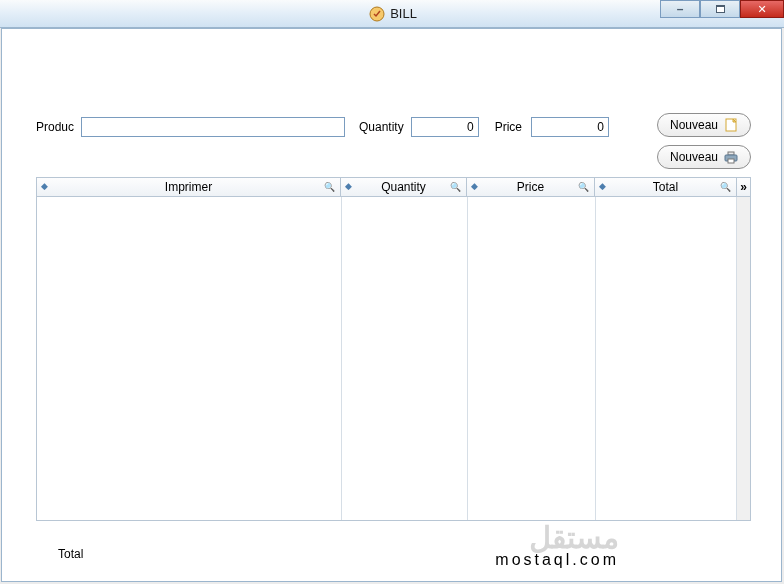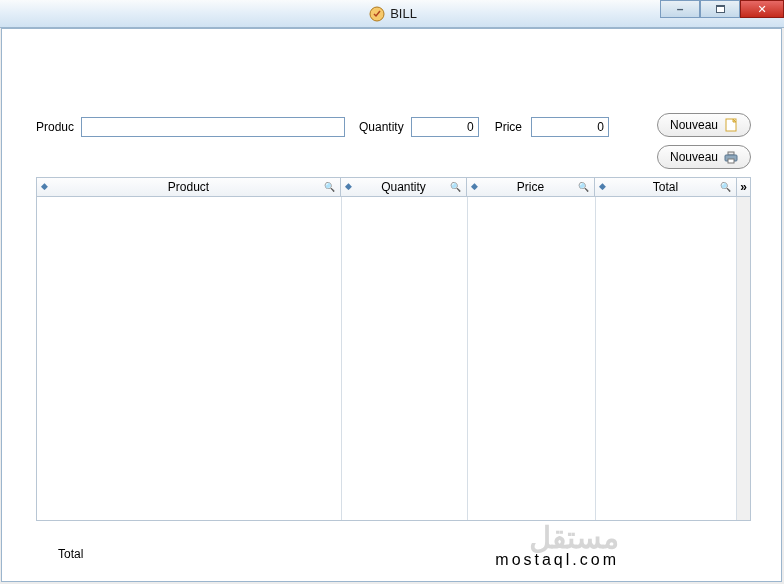--- a/index.html
+++ b/index.html
@@ -141,21 +141,21 @@
           <rect x="4" y="8" width="6" height="4" fill="#fff" stroke="#777"></rect>
         </svg>
       </span>
     </div>
   </div>
 
   <div class="grid">
     <div class="thead">
       <div class="th th-product">
         <span class="sort-asc">◆</span>
-        <span>Product</span>
+        <span>Imprimer</span>
         <span class="filter-icn">🔍</span>
       </div>
       <div class="th th-qty">
         <span class="sort-asc">◆</span>
         <span>Quantity</span>
         <span class="filter-icn">🔍</span>
       </div>
       <div class="th th-price">
         <span class="sort-asc">◆</span>
         <span>Price</span>

